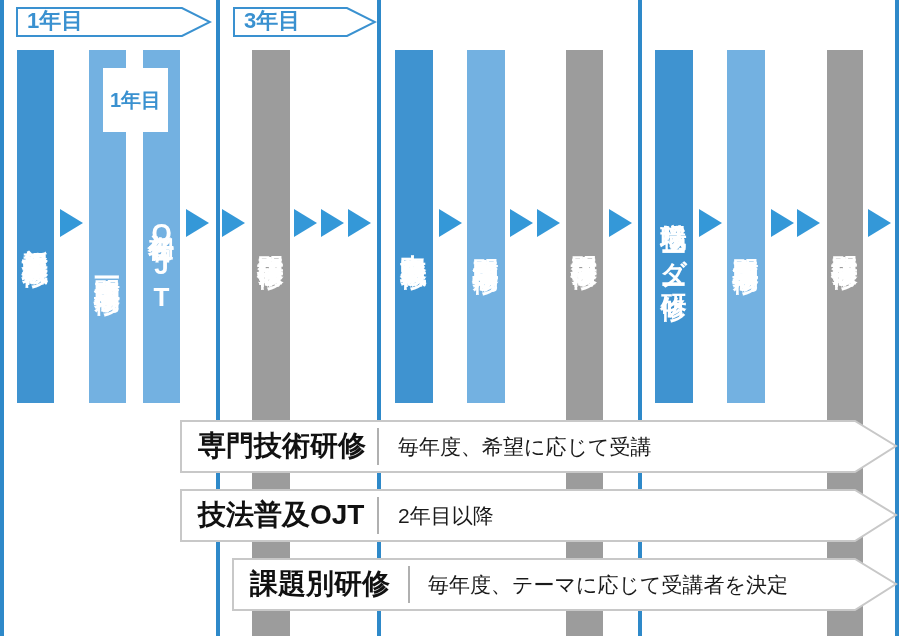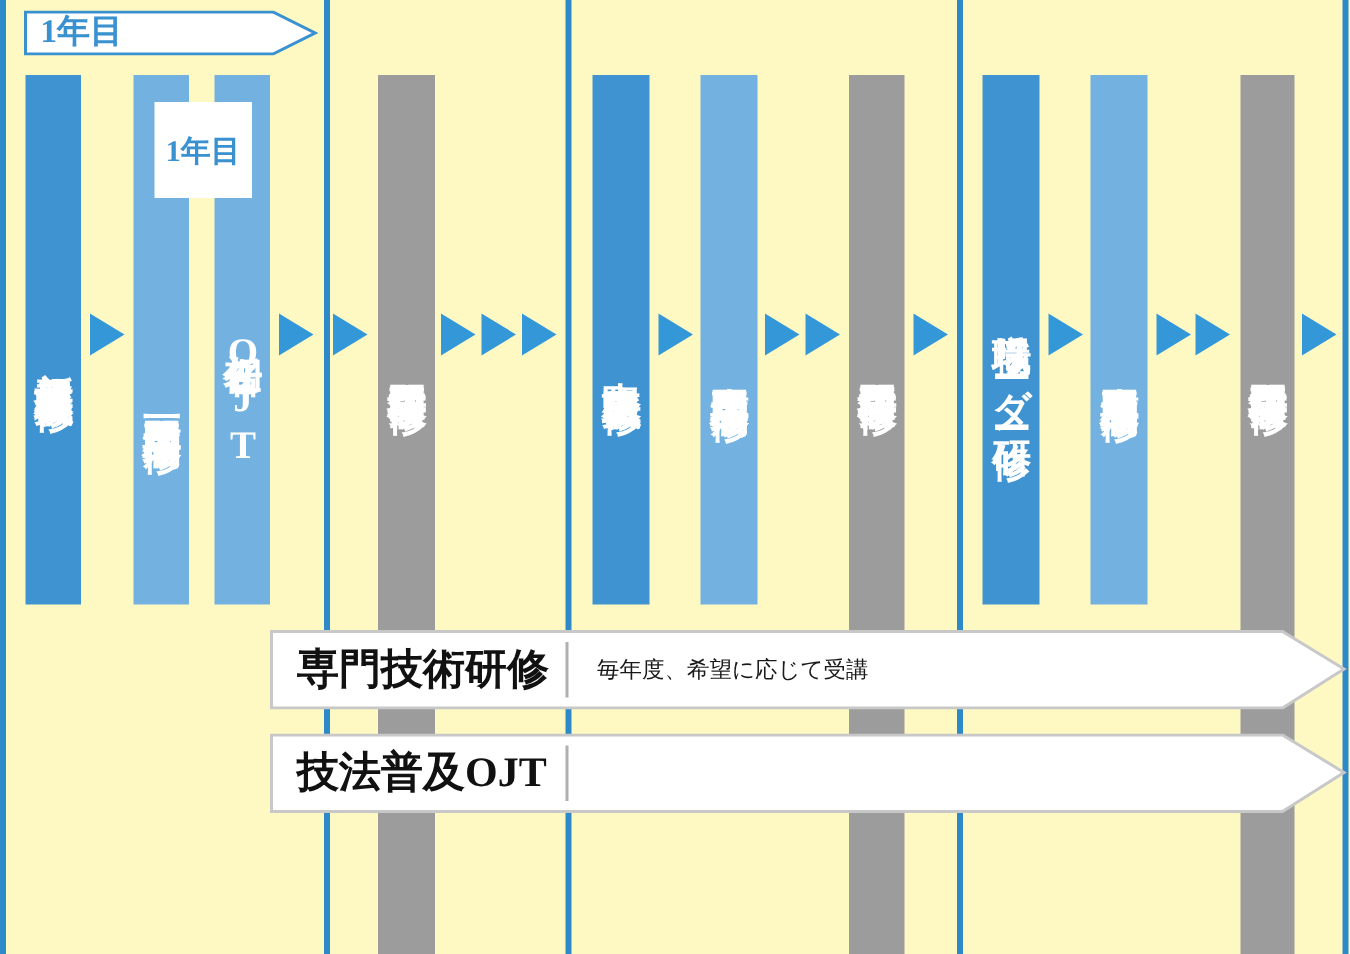--- a/index.html
+++ b/index.html
@@ -1,18 +1,18 @@
 <!DOCTYPE html>
 <html><head>
 <meta charset="utf-8">
 <style>
   html,body{margin:0;padding:0;background:#000;}
   .canvas{
-    position:relative;width:900px;height:636px;background:#fef9c3;overflow:hidden;
-    font-family:Liberation Serif, serif;
+    position:relative;width:900px;height:636px;background:#ffffff;overflow:hidden;
+    font-family:Liberation Sans, sans-serif;
   }
   
   .vline{position:absolute;top:0;width:4px;height:636px;background:#2e89c9;}
 
   
   .yb{position:absolute;top:7px;height:30px;}
   .yb svg{position:absolute;left:0;top:0;display:block;}
   .yb .yb-label{
     position:absolute;left:11px;top:50%;transform:translateY(-54%);
     font-size:22px;font-weight:bold;color:#3a91d0;white-space:nowrap;
@@ -53,39 +53,45 @@
   
   .bb{position:absolute;height:53px;z-index:6;}
   .bb svg{position:absolute;left:0;top:0;display:block;}
   .bb .bb-label{
     position:absolute;top:50%;transform:translateY(-52%);
     font-size:28px;font-weight:bold;color:#111;white-space:nowrap;
   }
   .bb .bb-divider{position:absolute;top:8px;width:2px;height:37px;background:#b0b0b0;}
   .bb .bb-desc{
     position:absolute;top:50%;transform:translateY(-50%);
-    font-size:15px;color:#1a1a1a;white-space:nowrap;
+    font-size:21px;color:#1a1a1a;white-space:nowrap;
   }
 </style>
 </head>
 <body>
 
 <div class="canvas">
 
   <div class="vline" style="left:0px"></div>
   <div class="vline" style="left:216px"></div>
   <div class="vline" style="left:377px"></div>
   <div class="vline" style="left:638px"></div>
   <div class="vline" style="left:895px"></div>
 
   <div class="yb" style="left:16px;width:196px">
     <svg width="196" height="30" viewBox="0 0 196 30">
       <polygon points="1,1 166,1 194,15 166,29 1,29" fill="#ffffff" stroke="#3a91d0" stroke-width="2"></polygon>
     </svg>
     <span class="yb-label">1年目</span>
+  </div>
+  <div class="yb" style="left:233px;width:144px">
+    <svg width="144" height="30" viewBox="0 0 144 30">
+      <polygon points="1,1 114,1 142,15 114,29 1,29" fill="#ffffff" stroke="#3a91d0" stroke-width="2"></polygon>
+    </svg>
+    <span class="yb-label">3年目</span>
   </div>
 
   <div class="bar primary" style="left:17px;width:37px;padding-top:18px">
     <span class="bar-label">新規採用職員研修</span>
   </div>
   <div class="bar light" style="left:89px;width:37px;padding-top:77px">
     <span class="bar-label">専門第一期研修</span>
   </div>
   <div class="bar light" style="left:143px;width:37px;padding-top:73px">
     <span class="bar-label">初任者OJT</span>
@@ -148,16 +154,25 @@
     <span class="bb-divider" style="left:197px"></span>
     <span class="bb-desc" style="left:218px">毎年度、希望に応じて受講</span>
   </div>
 
   <div class="bb" style="left:180px;top:489px;width:718px">
     <svg width="718" height="53" viewBox="0 0 718 53">
       <polygon points="1,1 675,1 716,26 675,52 1,52" fill="#ffffff" stroke="#c8c8c8" stroke-width="2"></polygon>
     </svg>
     <span class="bb-label" style="left:18px">技法普及OJT</span>
     <span class="bb-divider" style="left:197px"></span>
+    <span class="bb-desc" style="left:218px">2年目以降</span>
   </div>
 
+  <div class="bb" style="left:232px;top:558px;width:666px">
+    <svg width="666" height="53" viewBox="0 0 666 53">
+      <polygon points="1,1 623,1 664,26 623,52 1,52" fill="#ffffff" stroke="#c8c8c8" stroke-width="2"></polygon>
+    </svg>
+    <span class="bb-label" style="left:18px">課題別研修</span>
+    <span class="bb-divider" style="left:176px"></span>
+    <span class="bb-desc" style="left:196px">毎年度、テーマに応じて受講者を決定</span>
+  </div>
 
 </div>
 
 </body></html>

